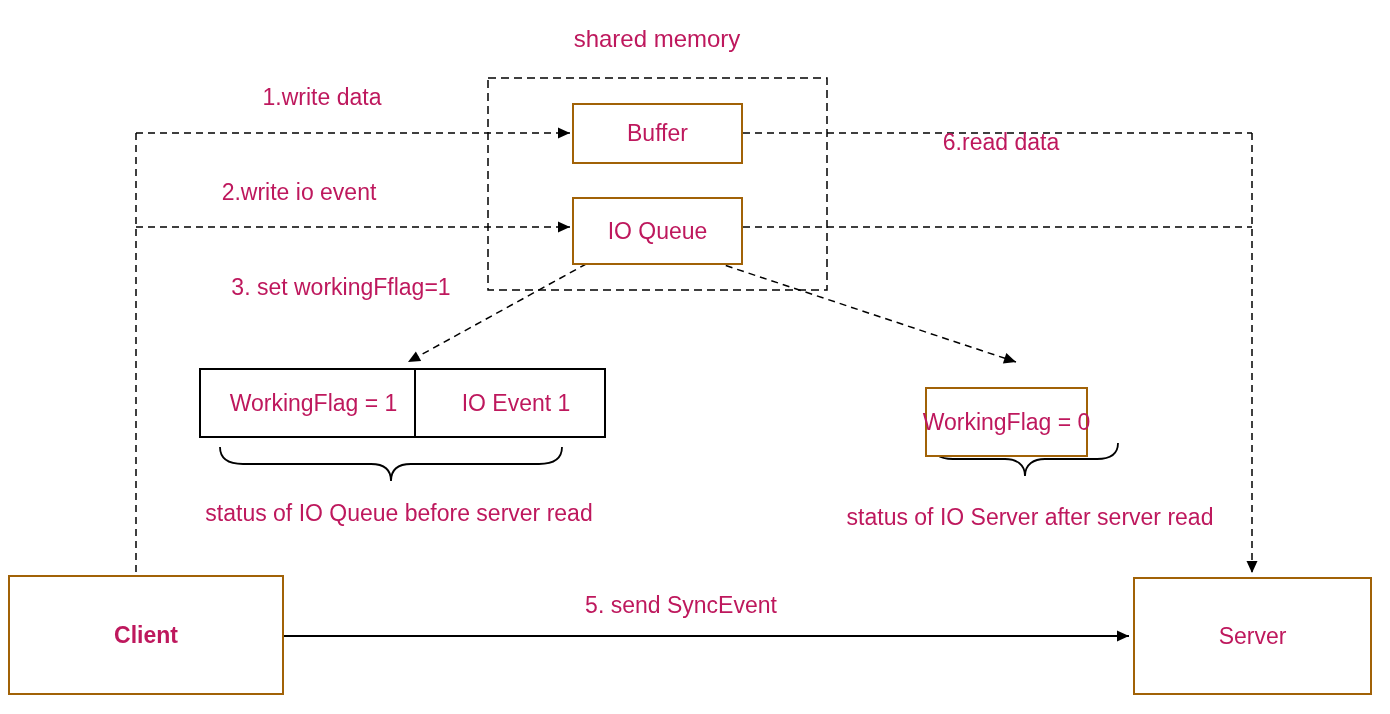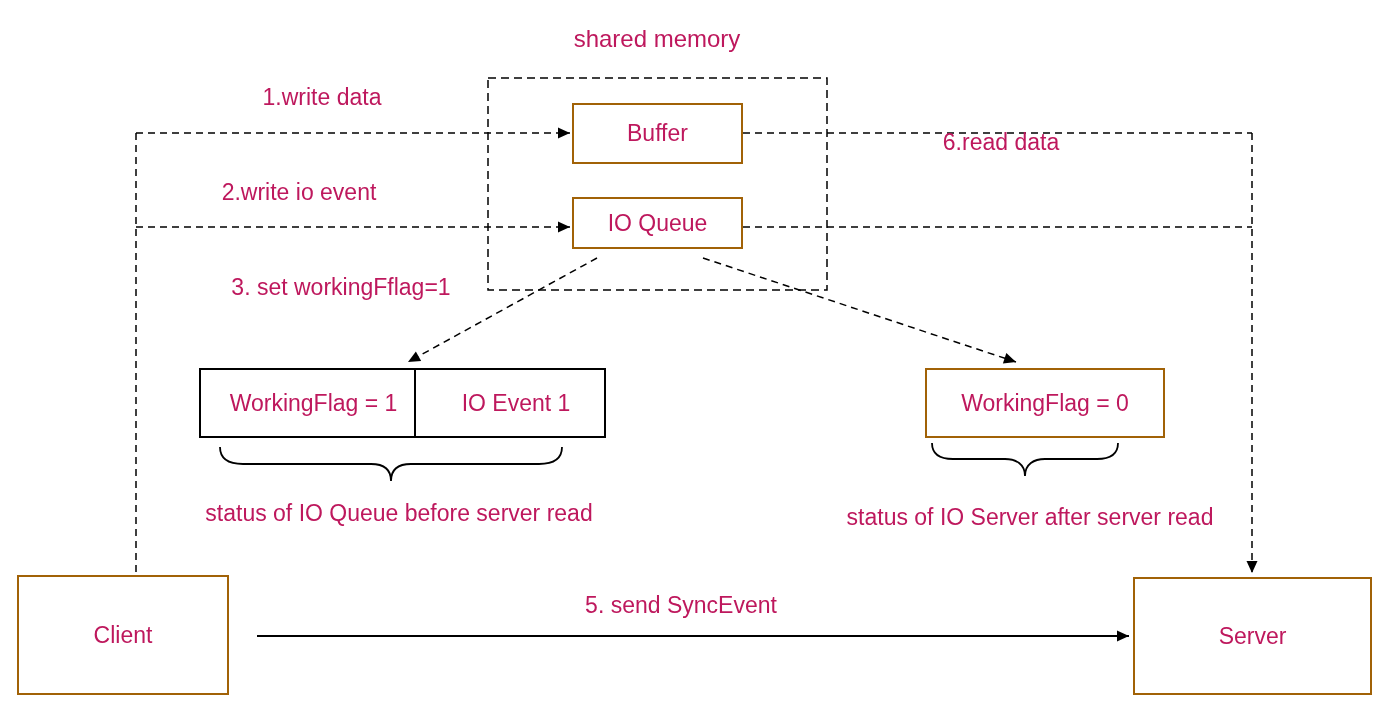--- a/index.html
+++ b/index.html
@@ -105,38 +105,38 @@
     <path d="M932 443 C932 454 940 459 953 459 L1005 459 C1016 459 1025 464 1025 476
              C1025 464 1034 459 1045 459 L1097 459 C1110 459 1118 454 1118 443" fill="none" stroke="#000000" stroke-width="1.8"></path>
   </svg>
 
   <div class="lbl title-lbl" style="left:657px; top:39px;">shared memory</div>
 
   <div class="box" style="left:572px; top:103px; width:171px; height:61px;">
     <span>Buffer</span>
   </div>
 
-  <div class="box" style="left:572px; top:197px; width:171px; height:52px;">
+  <div class="box" style="left:572px; top:197px; width:171px; height:68px;">
     <span>IO Queue</span>
   </div>
 
   <div class="splitbox" style="left:199px; top:368px; width:407px; height:70px;">
     <div class="cell cell-left">
       <span>WorkingFlag = 1</span>
     </div>
     <div class="cell cell-right">
       <span>IO Event 1</span>
     </div>
   </div>
 
-  <div class="box" style="left:925px; top:368px; width:240px; height:70px;">
+  <div class="box" style="left:925px; top:387px; width:163px; height:70px;">
     <span>WorkingFlag = 0</span>
   </div>
 
-  <div class="box" style="left:17px; top:575px; width:212px; height:120px;">
+  <div class="box" style="left:8px; top:575px; width:276px; height:120px;font-weight:bold;">
     <span>Client</span>
   </div>
 
   <div class="box" style="left:1133px; top:577px; width:239px; height:118px;">
     <span>Server</span>
   </div>
 
   <div class="lbl" style="left:322px; top:97px;">1.write data</div>
   <div class="lbl" style="left:299px; top:192px;">2.write io event</div>
   <div class="lbl" style="left:341px; top:287px;">3. set workingFflag=1</div>

